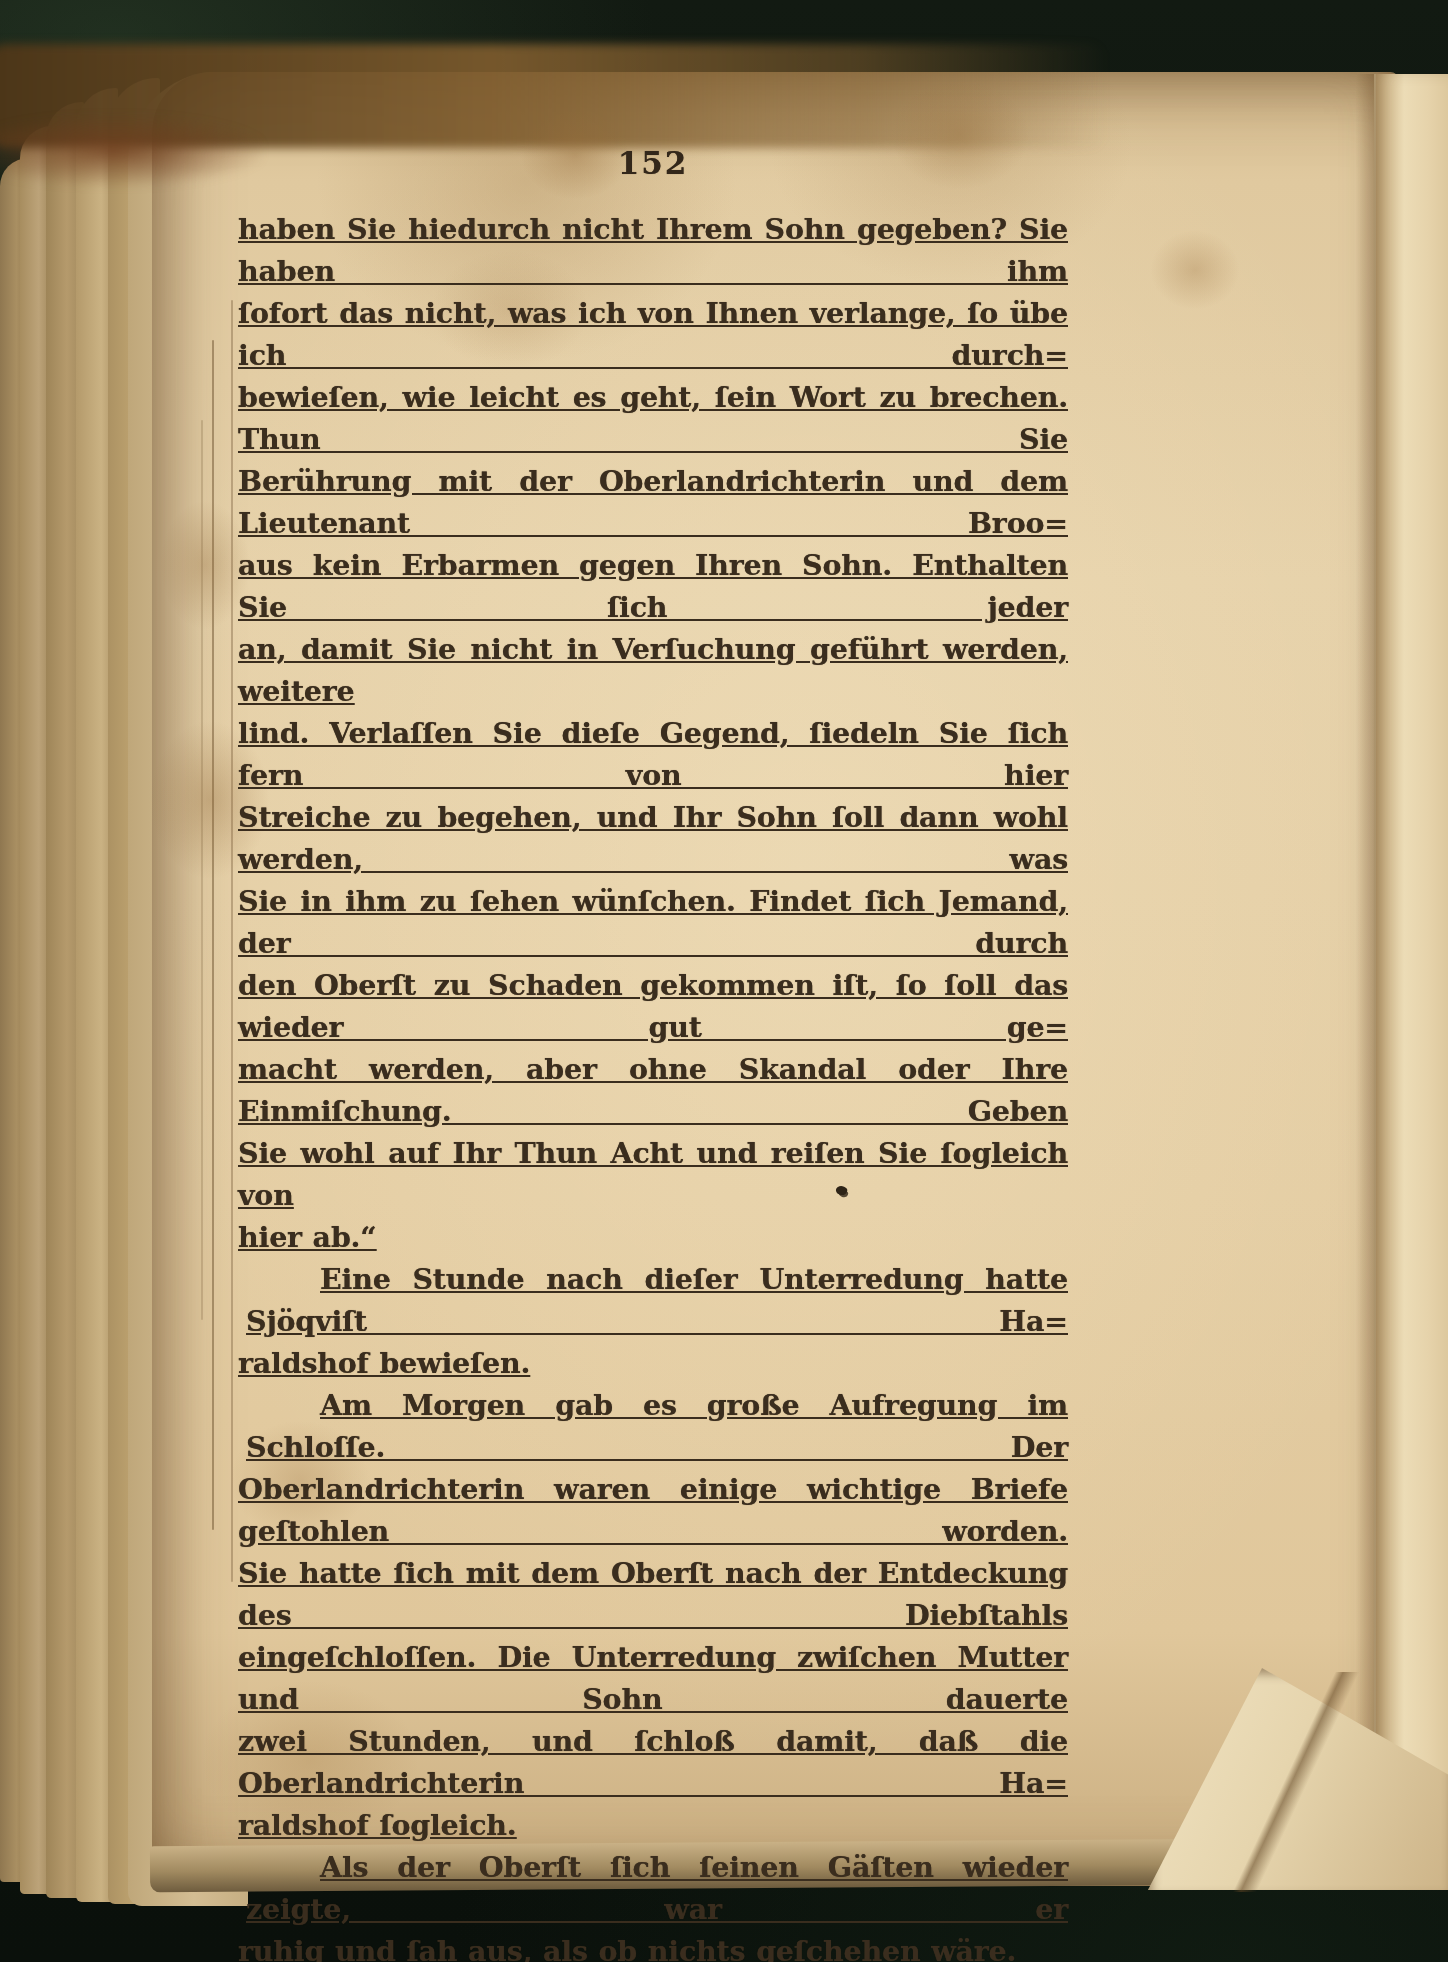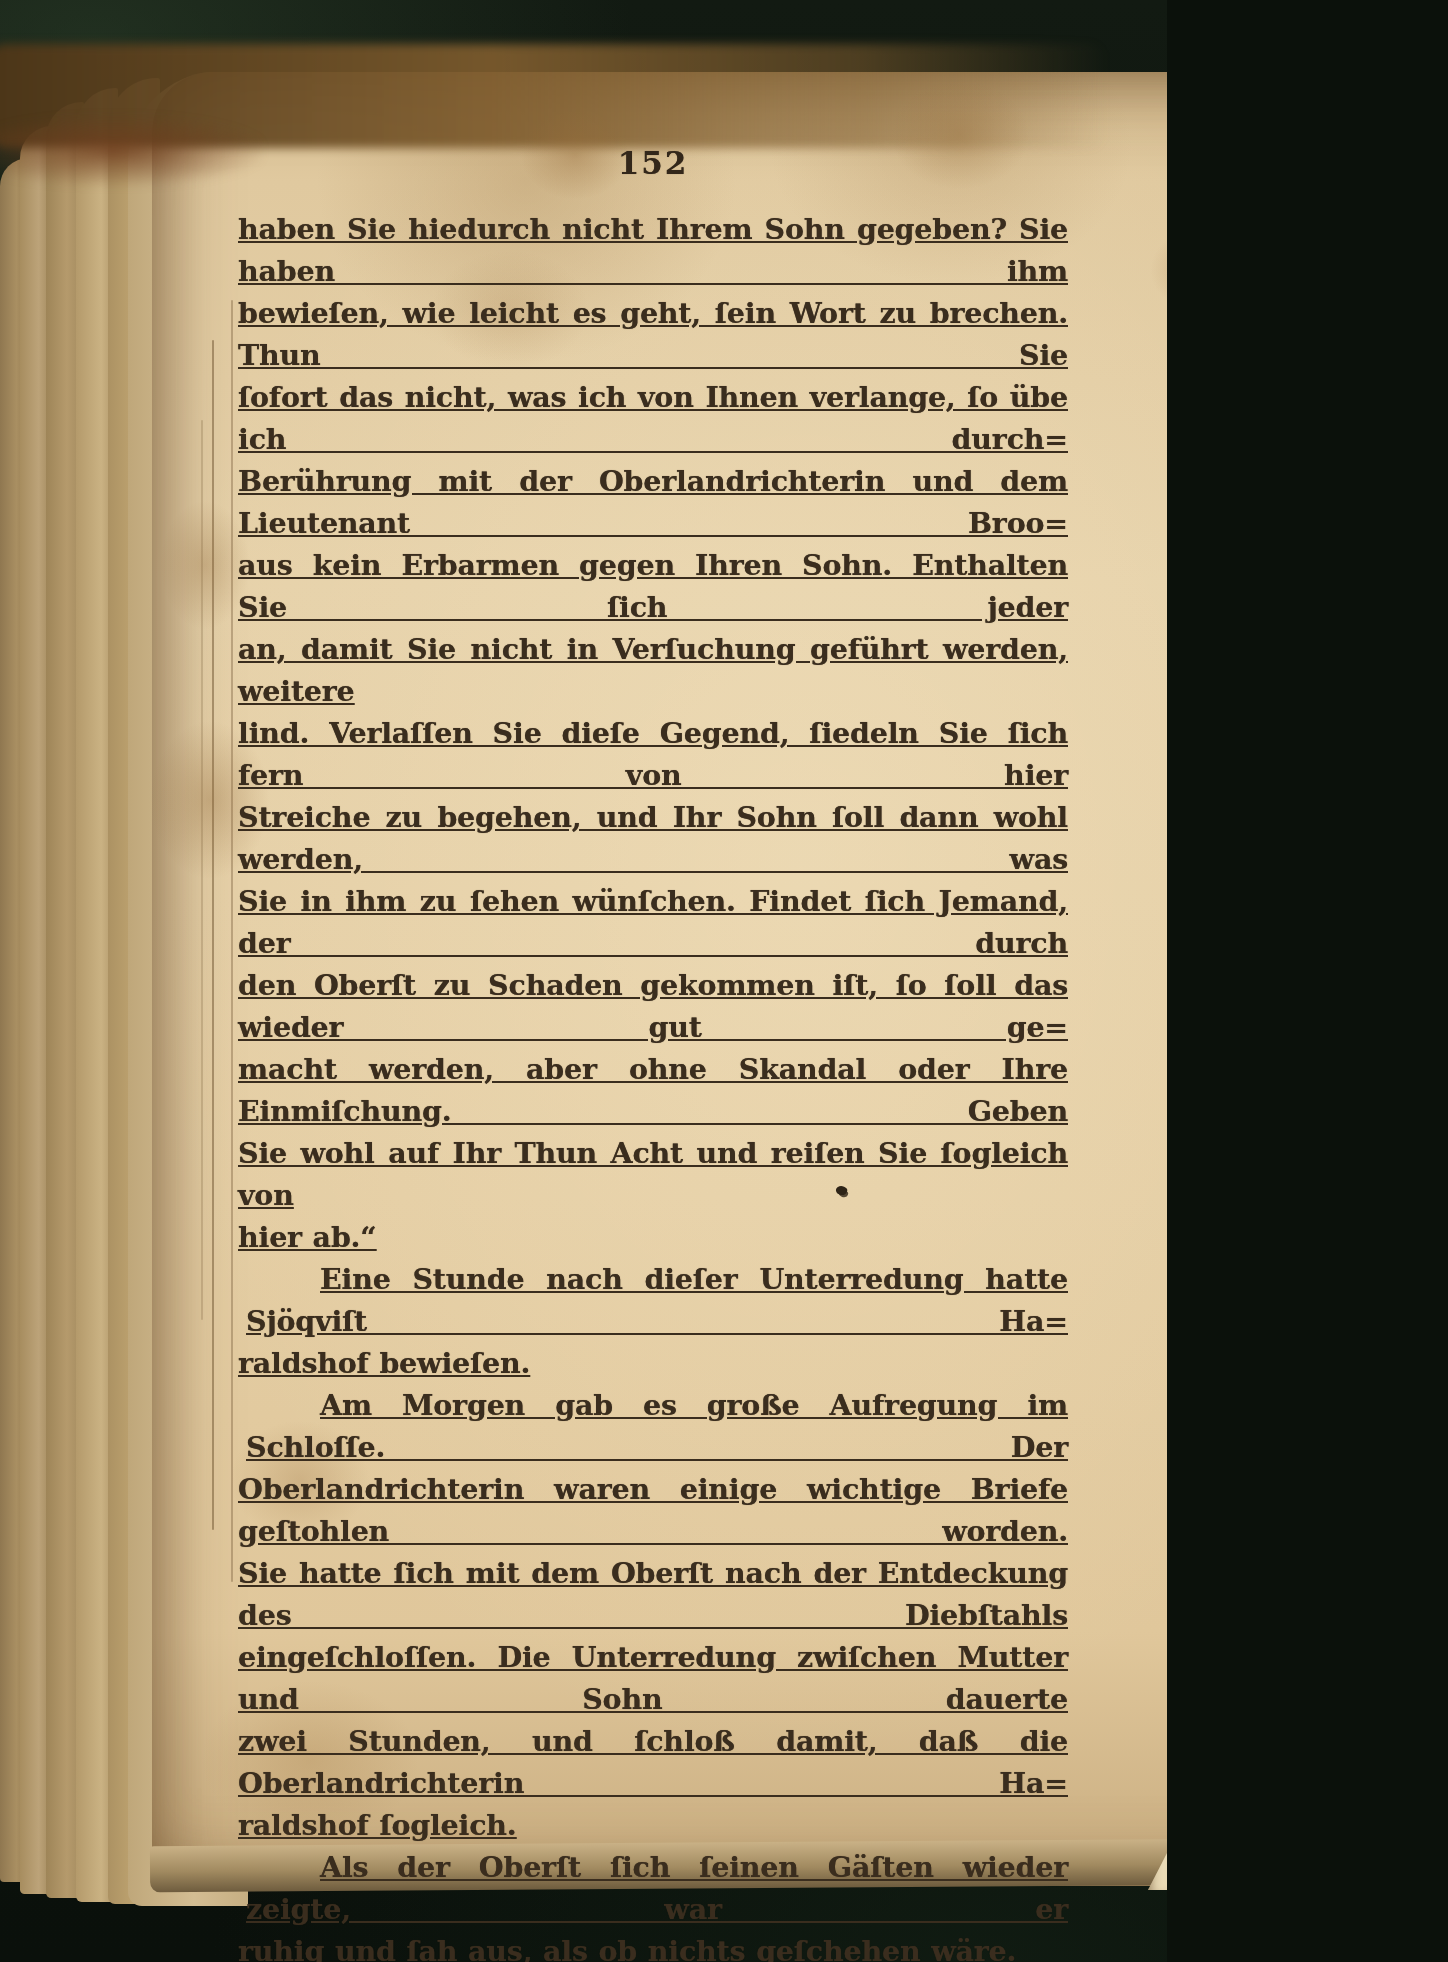--- a/index.html
+++ b/index.html
@@ -1,17 +1,17 @@
 <!DOCTYPE html>
 <html><head>
 <meta charset="utf-8">
 <style>
   html,body{margin:0;padding:0;background:#0b110b;}
   #scene{
-    position:relative;width:1167px;height:1962px;overflow:hidden;
+    position:relative;width:1448px;height:1962px;overflow:hidden;
     background:
       radial-gradient(ellipse 900px 500px at 8% 2%, rgba(46,66,44,.55), rgba(0,0,0,0) 60%),
       radial-gradient(ellipse 1200px 700px at 85% 100%, rgba(20,34,22,.6), rgba(0,0,0,0) 65%),
       linear-gradient(180deg,#121a12 0%,#0d130d 40%,#0a100b 100%);
     font-family:"DejaVu Serif", serif;
   }
   
   .edge{position:absolute;border-radius:70px 4px 0 10px;}
   .edge.e1{left:0;   top:158;width:30px; top:158px;height:1724px;background:linear-gradient(90deg,#8f7750,#a98f62 55%,#93794f);}
   .edge.e2{left:20px;top:126px;width:34px;height:1768px;background:linear-gradient(90deg,#a78d5f,#bca379 55%,#9d8457);}
@@ -145,22 +145,22 @@
   <div class="ink-speck"></div>
 
   <div class="bottom-edge"></div>
   <div class="corner-flap"></div>
   <div class="corner-flap-line"></div>
 
   <div class="text-column">
     <div class="page-number">152</div>
 
   <div class="line">haben Sie hiedurch nicht Ihrem Sohn gegeben? Sie haben ihm</div>
+      <div class="line">ſofort das nicht, was ich von Ihnen verlange, ſo übe ich durch=</div>
       <div class="line">bewieſen, wie leicht es geht, ſein Wort zu brechen. Thun Sie</div>
-      <div class="line">ſofort das nicht, was ich von Ihnen verlange, ſo übe ich durch=</div>
       <div class="line">Berührung mit der Oberlandrichterin und dem Lieutenant Broo=</div>
       <div class="line">aus kein Erbarmen gegen Ihren Sohn. Enthalten Sie ſich jeder</div>
       <div class="line">an, damit Sie nicht in Verſuchung geführt werden, weitere</div>
       <div class="line">lind. Verlaſſen Sie dieſe Gegend, ſiedeln Sie ſich fern von hier</div>
       <div class="line">Streiche zu begehen, und Ihr Sohn ſoll dann wohl werden, was</div>
       <div class="line">Sie in ihm zu ſehen wünſchen. Findet ſich Jemand, der durch</div>
       <div class="line">den Oberſt zu Schaden gekommen iſt, ſo ſoll das wieder gut ge=</div>
       <div class="line">macht werden, aber ohne Skandal oder Ihre Einmiſchung. Geben</div>
       <div class="line">Sie wohl auf Ihr Thun Acht und reiſen Sie ſogleich von</div>
       <div class="line last">hier ab.“</div>

